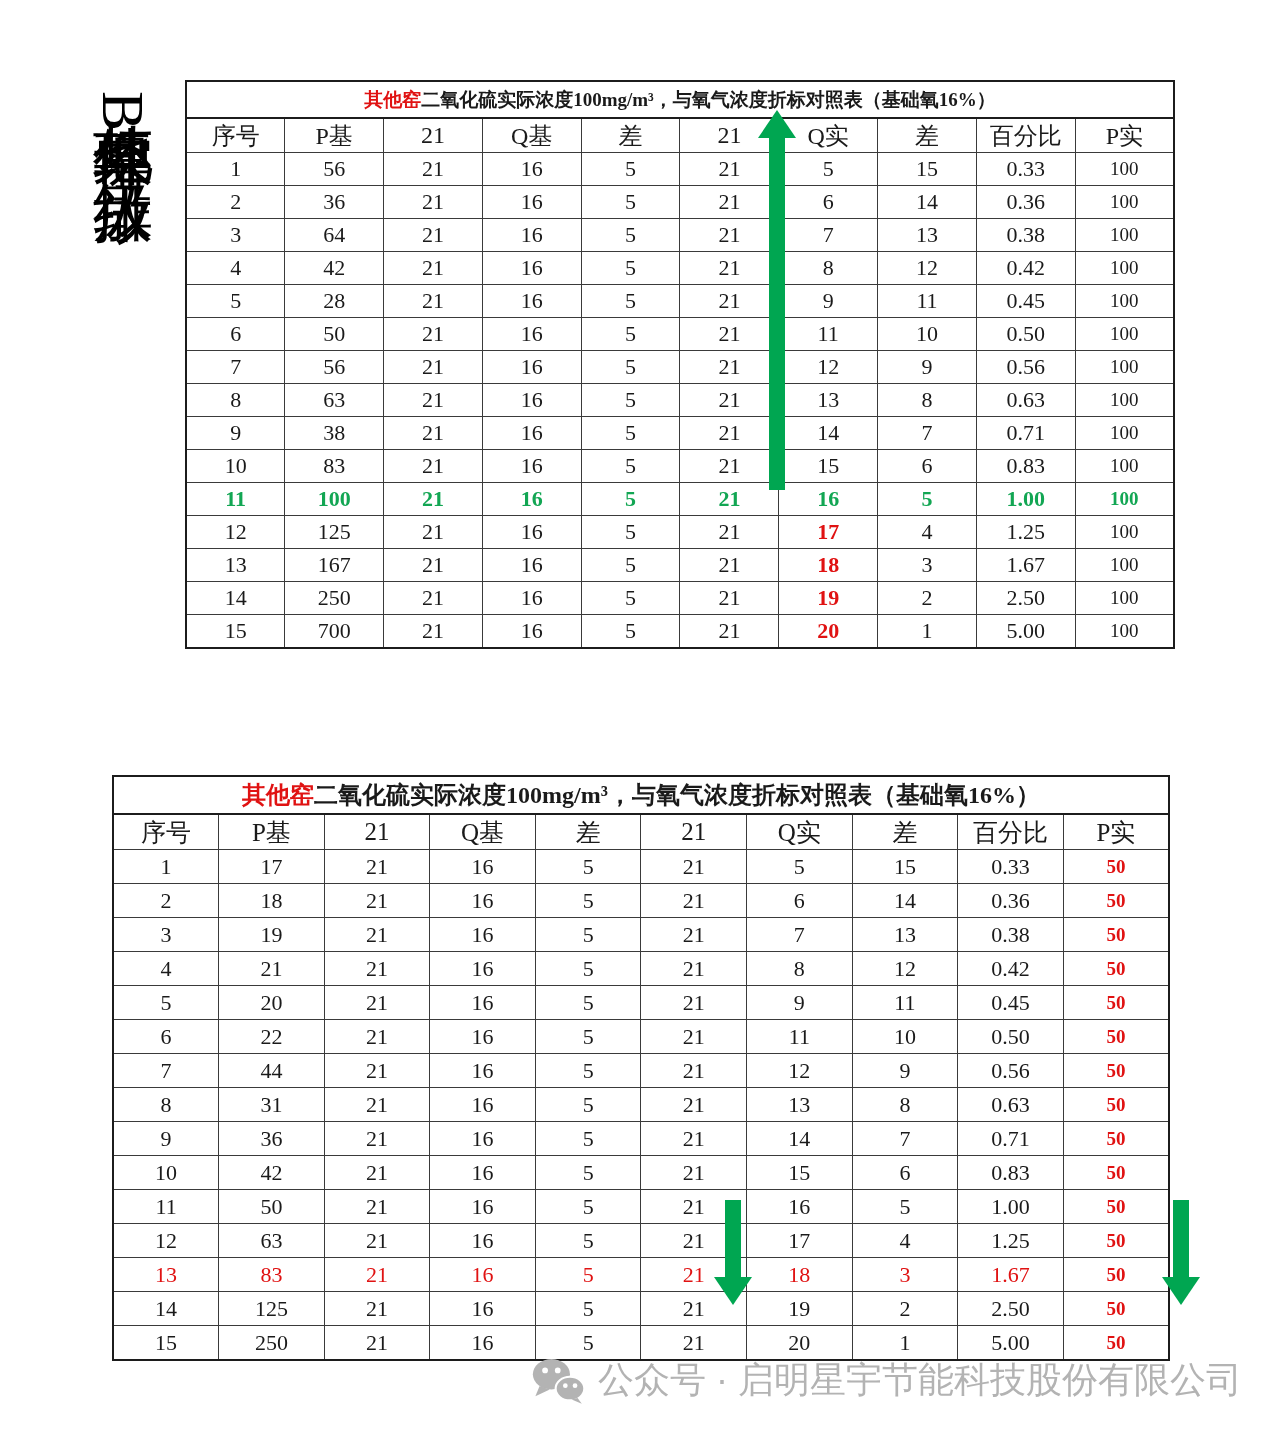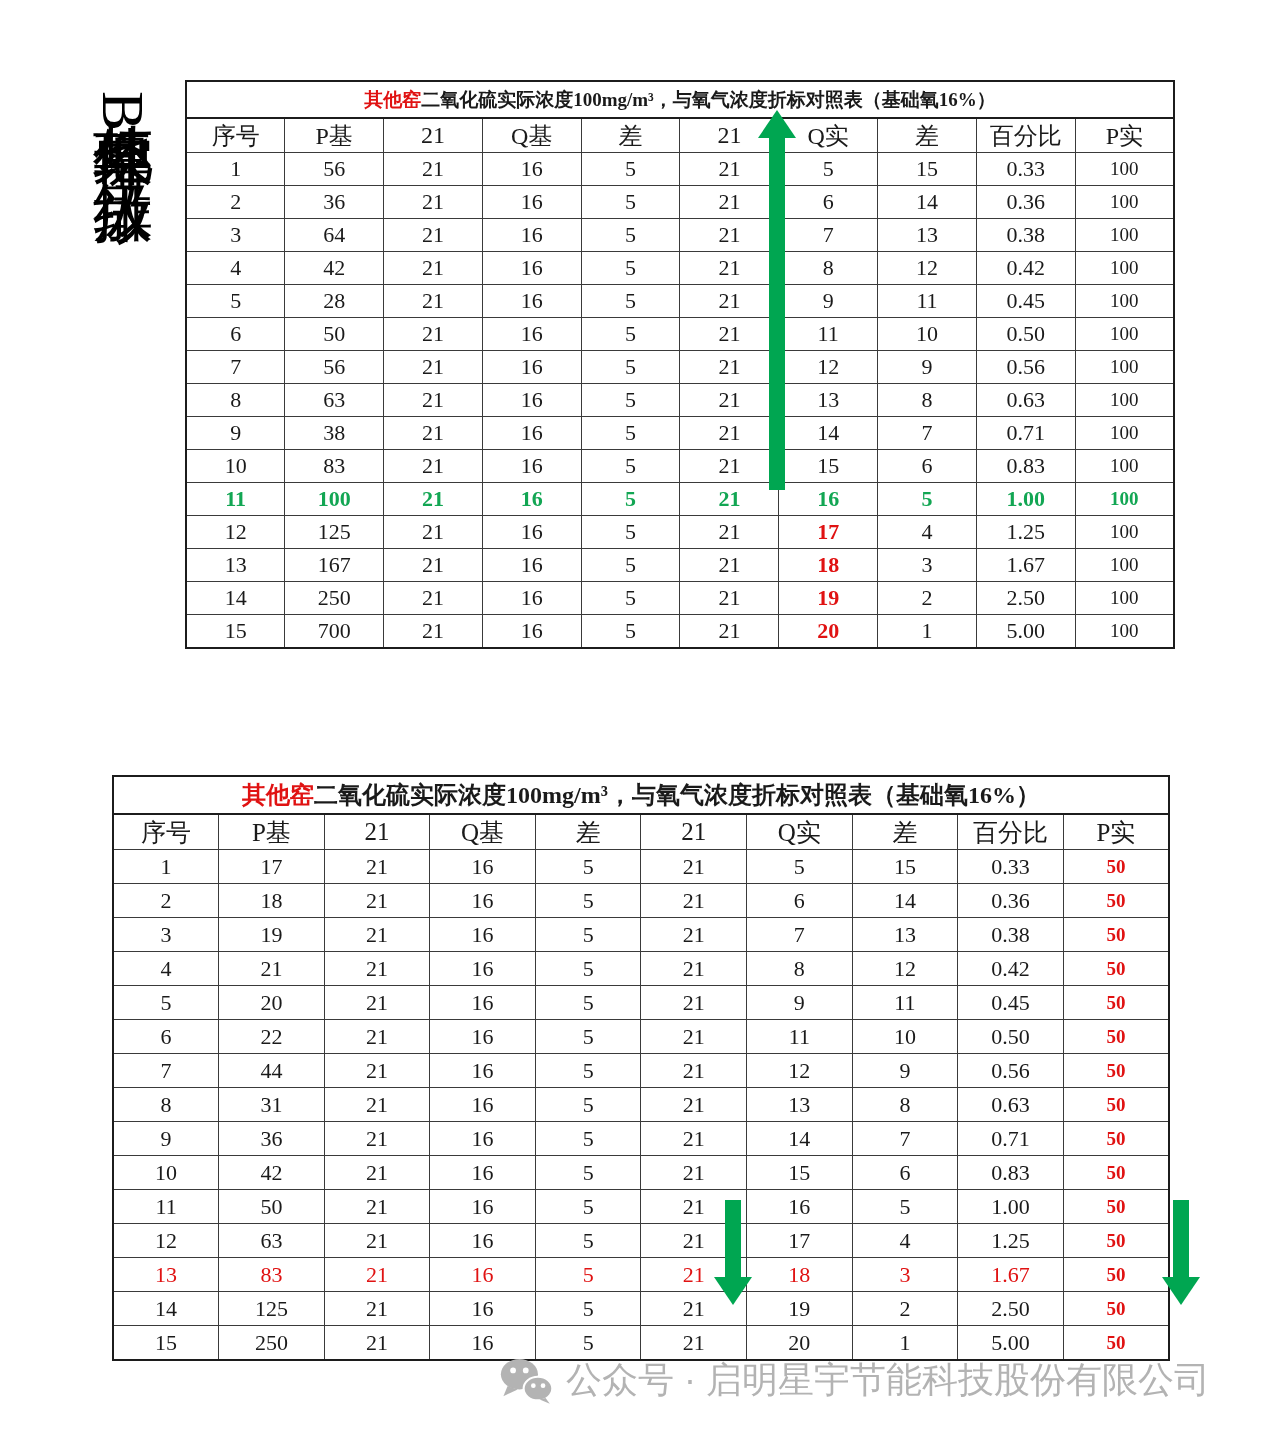--- a/index.html
+++ b/index.html
@@ -82,21 +82,21 @@
 
   .arrow.down { width:38px; height:105px; top:1200px; }
   .arrow.down .shaft { top:0; height:79px; }
   .arrow.down .head  { top:77px; border-top:28px solid var(--arrow-green); }
   #arrow-down-inner { left:714px; }
   #arrow-down-outer { left:1162px; }
 
   
   .watermark {
     position:absolute;
-    left:500px; top:1356px;
+    left:532px; top:1356px;
     display:flex; align-items:center; gap:12px;
     color:var(--watermark-gray);
     font-family:"Liberation Sans","DejaVu Sans",sans-serif;
     font-size:36px;
     white-space:nowrap;
     z-index:6;
     justify-content:space-between;
   }
   .watermark svg { display:block; }
 </style>

